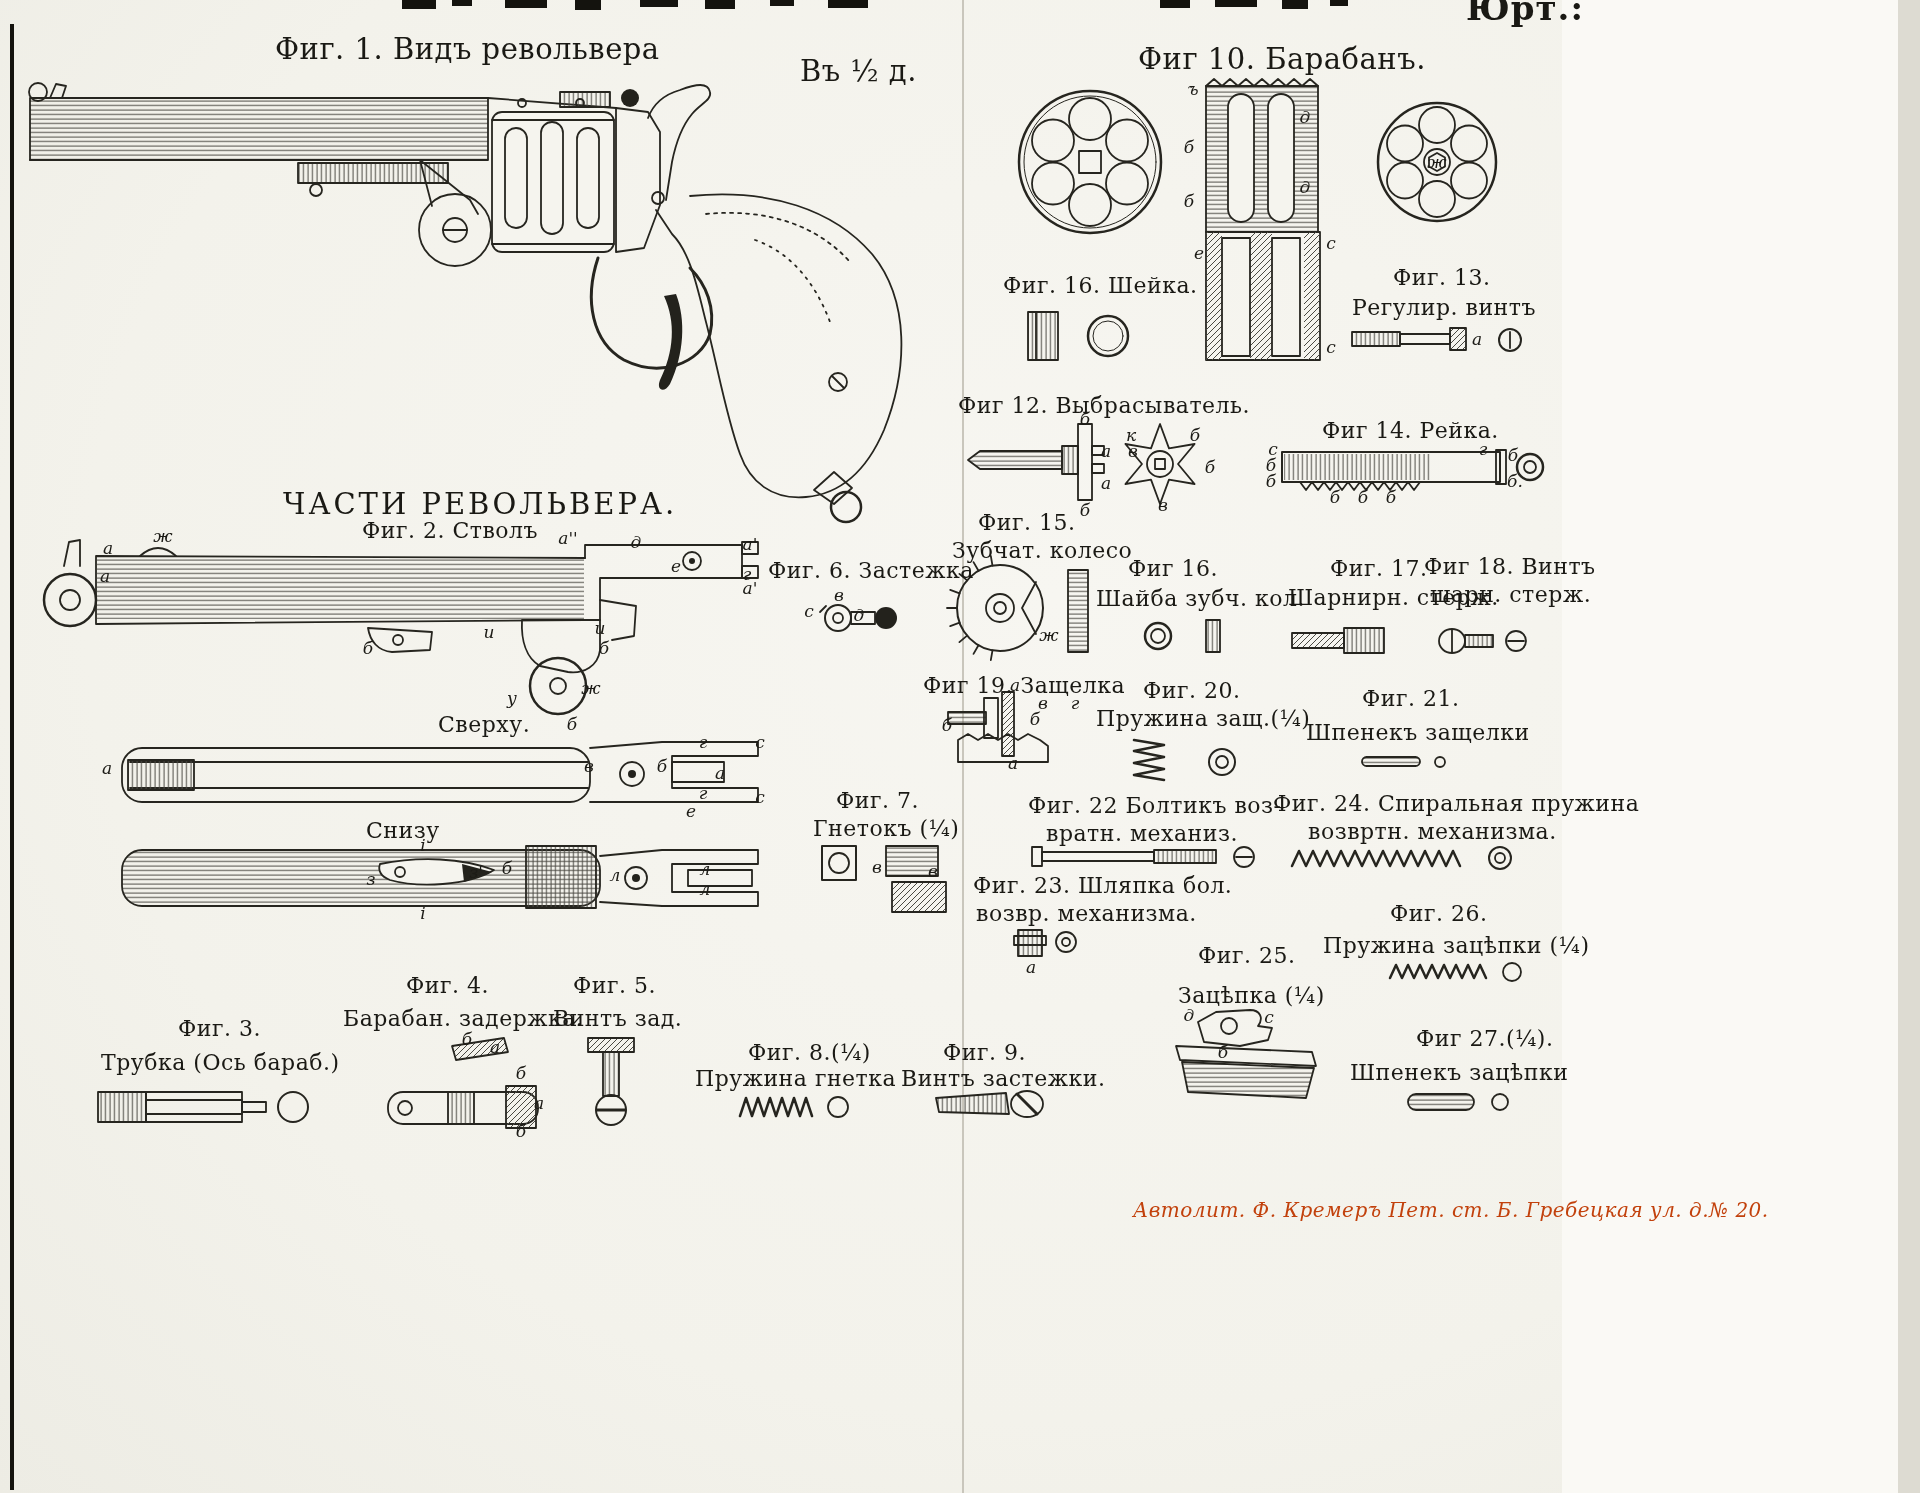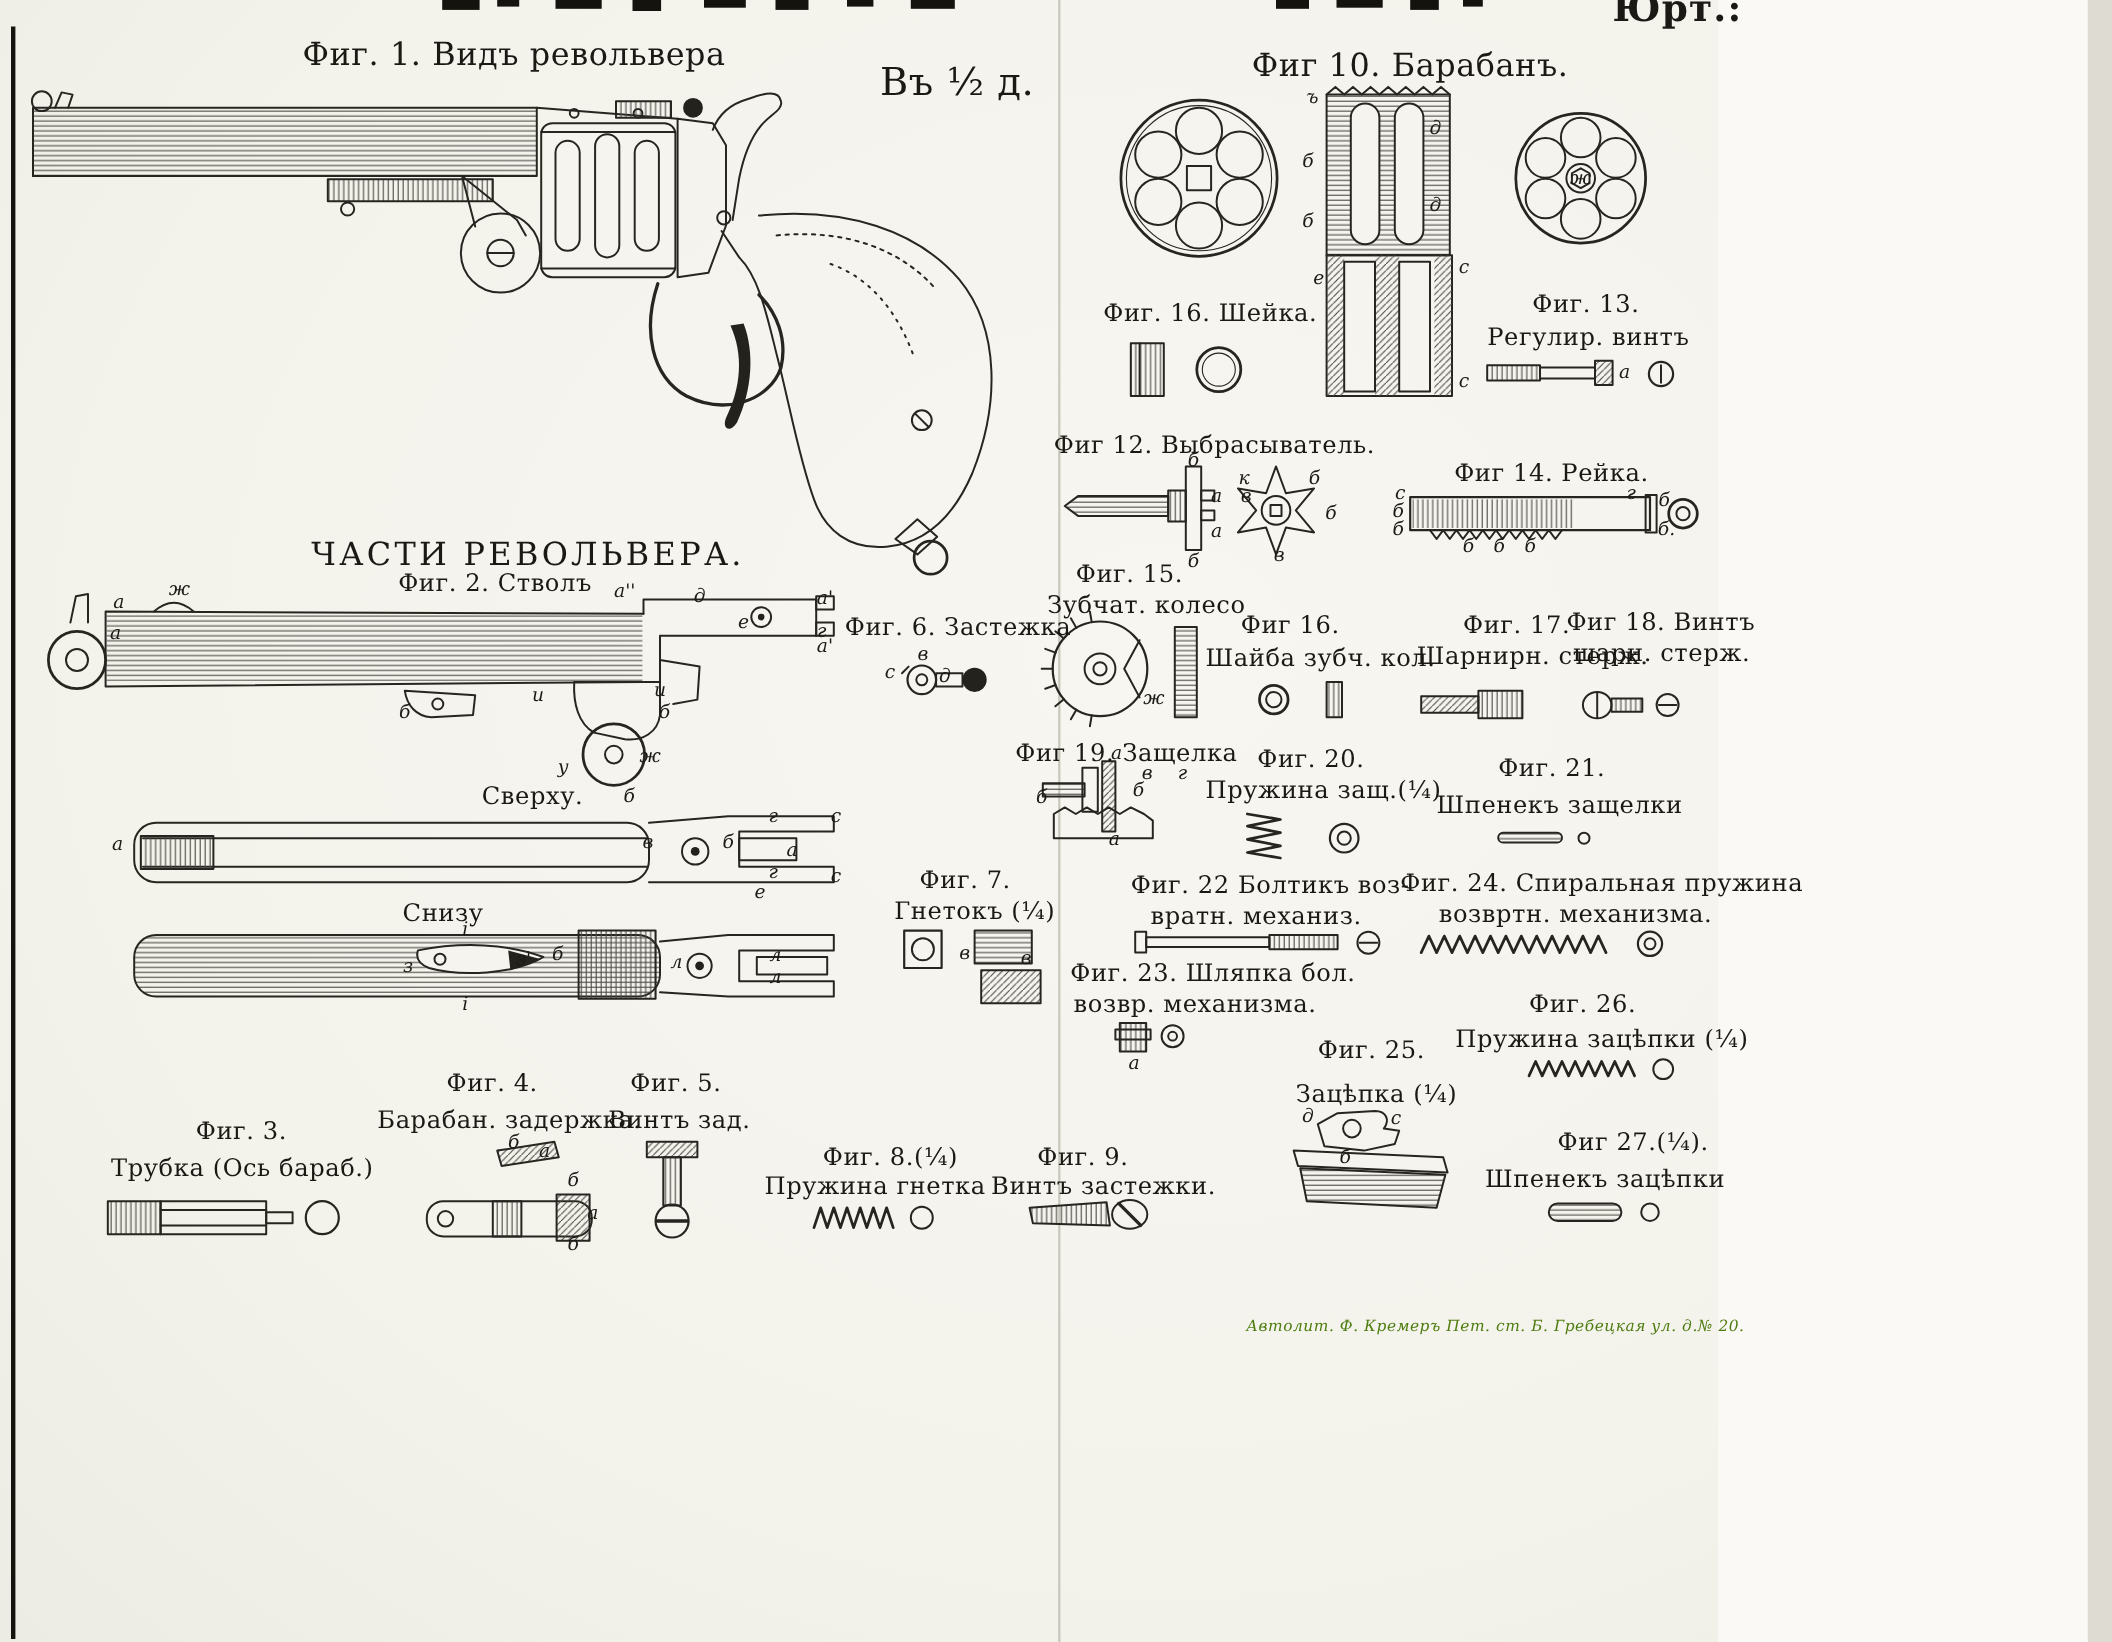--- a/index.html
+++ b/index.html
@@ -9,23 +9,23 @@
     font-family:"DejaVu Serif",serif;
   }
   .plate{position:relative;width:1920px;height:1493px;}
   .right-margin{position:absolute;left:1562px;top:0;width:358px;height:1493px;background:#faf9f5;}
   .right-edge{position:absolute;left:1898px;top:0;width:22px;height:1493px;background:#dddbd2;}
   .caption{
     position:absolute;font-family:"DejaVu Serif",serif;font-size:22px;color:#1a1914;
     white-space:nowrap;letter-spacing:.5px;line-height:1.1;
   }
   .fs25{font-size:29px;}
-  .scale{font-size:35px;text-align:right;}
+  .scale{font-size:29px;text-align:right;}
   .heading{font-size:29px;letter-spacing:3px;}
-  .colophon{font-size:14px;font-style:italic;color:#4d7c0f;}
+  .colophon{font-size:20px;font-style:italic;color:#c2410c;}
   .corner{font-size:34px;font-weight:bold;letter-spacing:1px;}
   .lbl{
     position:absolute;transform:translate(-50%,-50%);
     font-family:"DejaVu Serif",serif;font-style:italic;font-size:17px;color:#1c1b16;
     white-space:nowrap;
   }
   svg.art{position:absolute;left:0;top:0;}
 </style>
 </head>
 <body>

